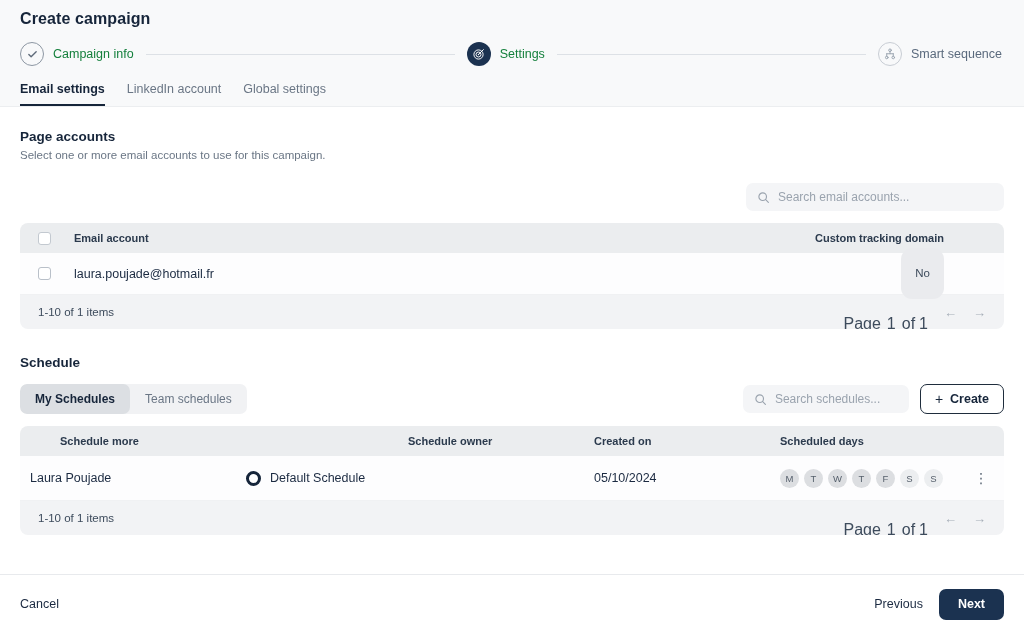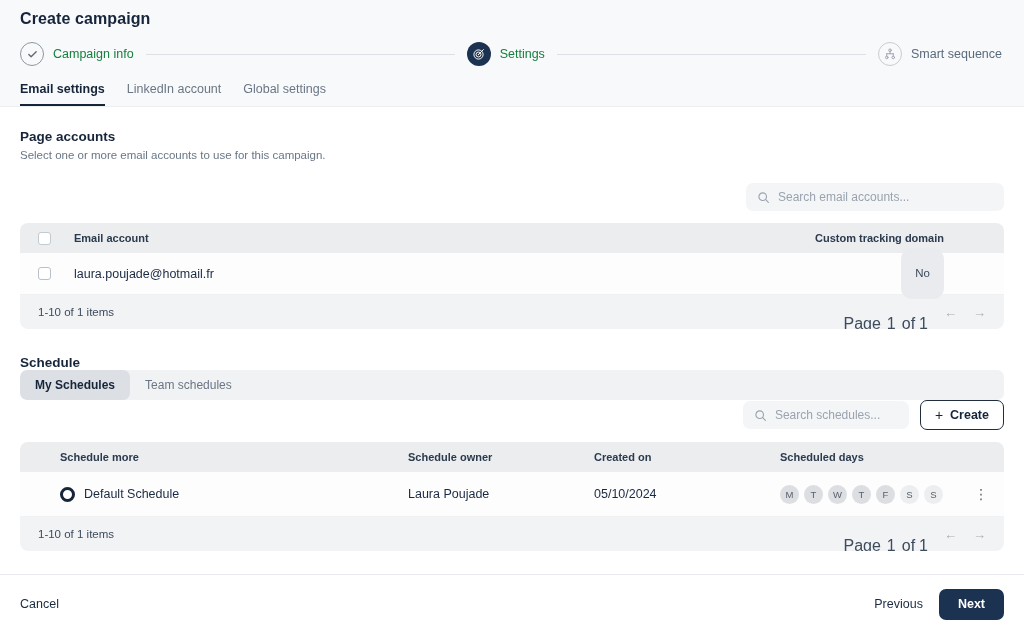--- a/index.html
+++ b/index.html
@@ -229,21 +229,22 @@
     color: #a6aeb8;
     font-size: 13px;
     cursor: pointer;
     line-height: 1;
     user-select: none;
   }
 
   
   .schedule-head {
     display: flex;
-    flex-direction: column;
+    align-items: center;
+    margin-top: 14px;
   }
   .segmented {
     display: flex;
     background: #f1f2f4;
     border-radius: 7px;
     padding: 0;
     overflow: hidden;
   }
   .seg {
     font-size: 12px;
@@ -502,25 +503,25 @@
       <div class="table">
         <div class="thead">
           <div class="cell sc-c1">Schedule more</div>
           <div class="cell sc-c2">Schedule owner</div>
           <div class="cell sc-c3">Created on</div>
           <div class="cell sc-c4">Scheduled days</div>
           <div class="cell sc-c5"></div>
         </div>
 
         <div class="trow" style="height:45px;">
+          <div class="cell sc-c2">Laura Poujade</div>
           <div class="cell sc-c1">
             <span class="radio"></span>
             <span>Default Schedule</span>
           </div>
-          <div class="cell sc-c2">Laura Poujade</div>
           <div class="cell sc-c3">05/10/2024</div>
           <div class="cell sc-c4">
             <div class="days">
               <span class="day on">M</span>
               <span class="day on">T</span>
               <span class="day on">W</span>
               <span class="day on">T</span>
               <span class="day on">F</span>
               <span class="day off">S</span>
               <span class="day off">S</span>

